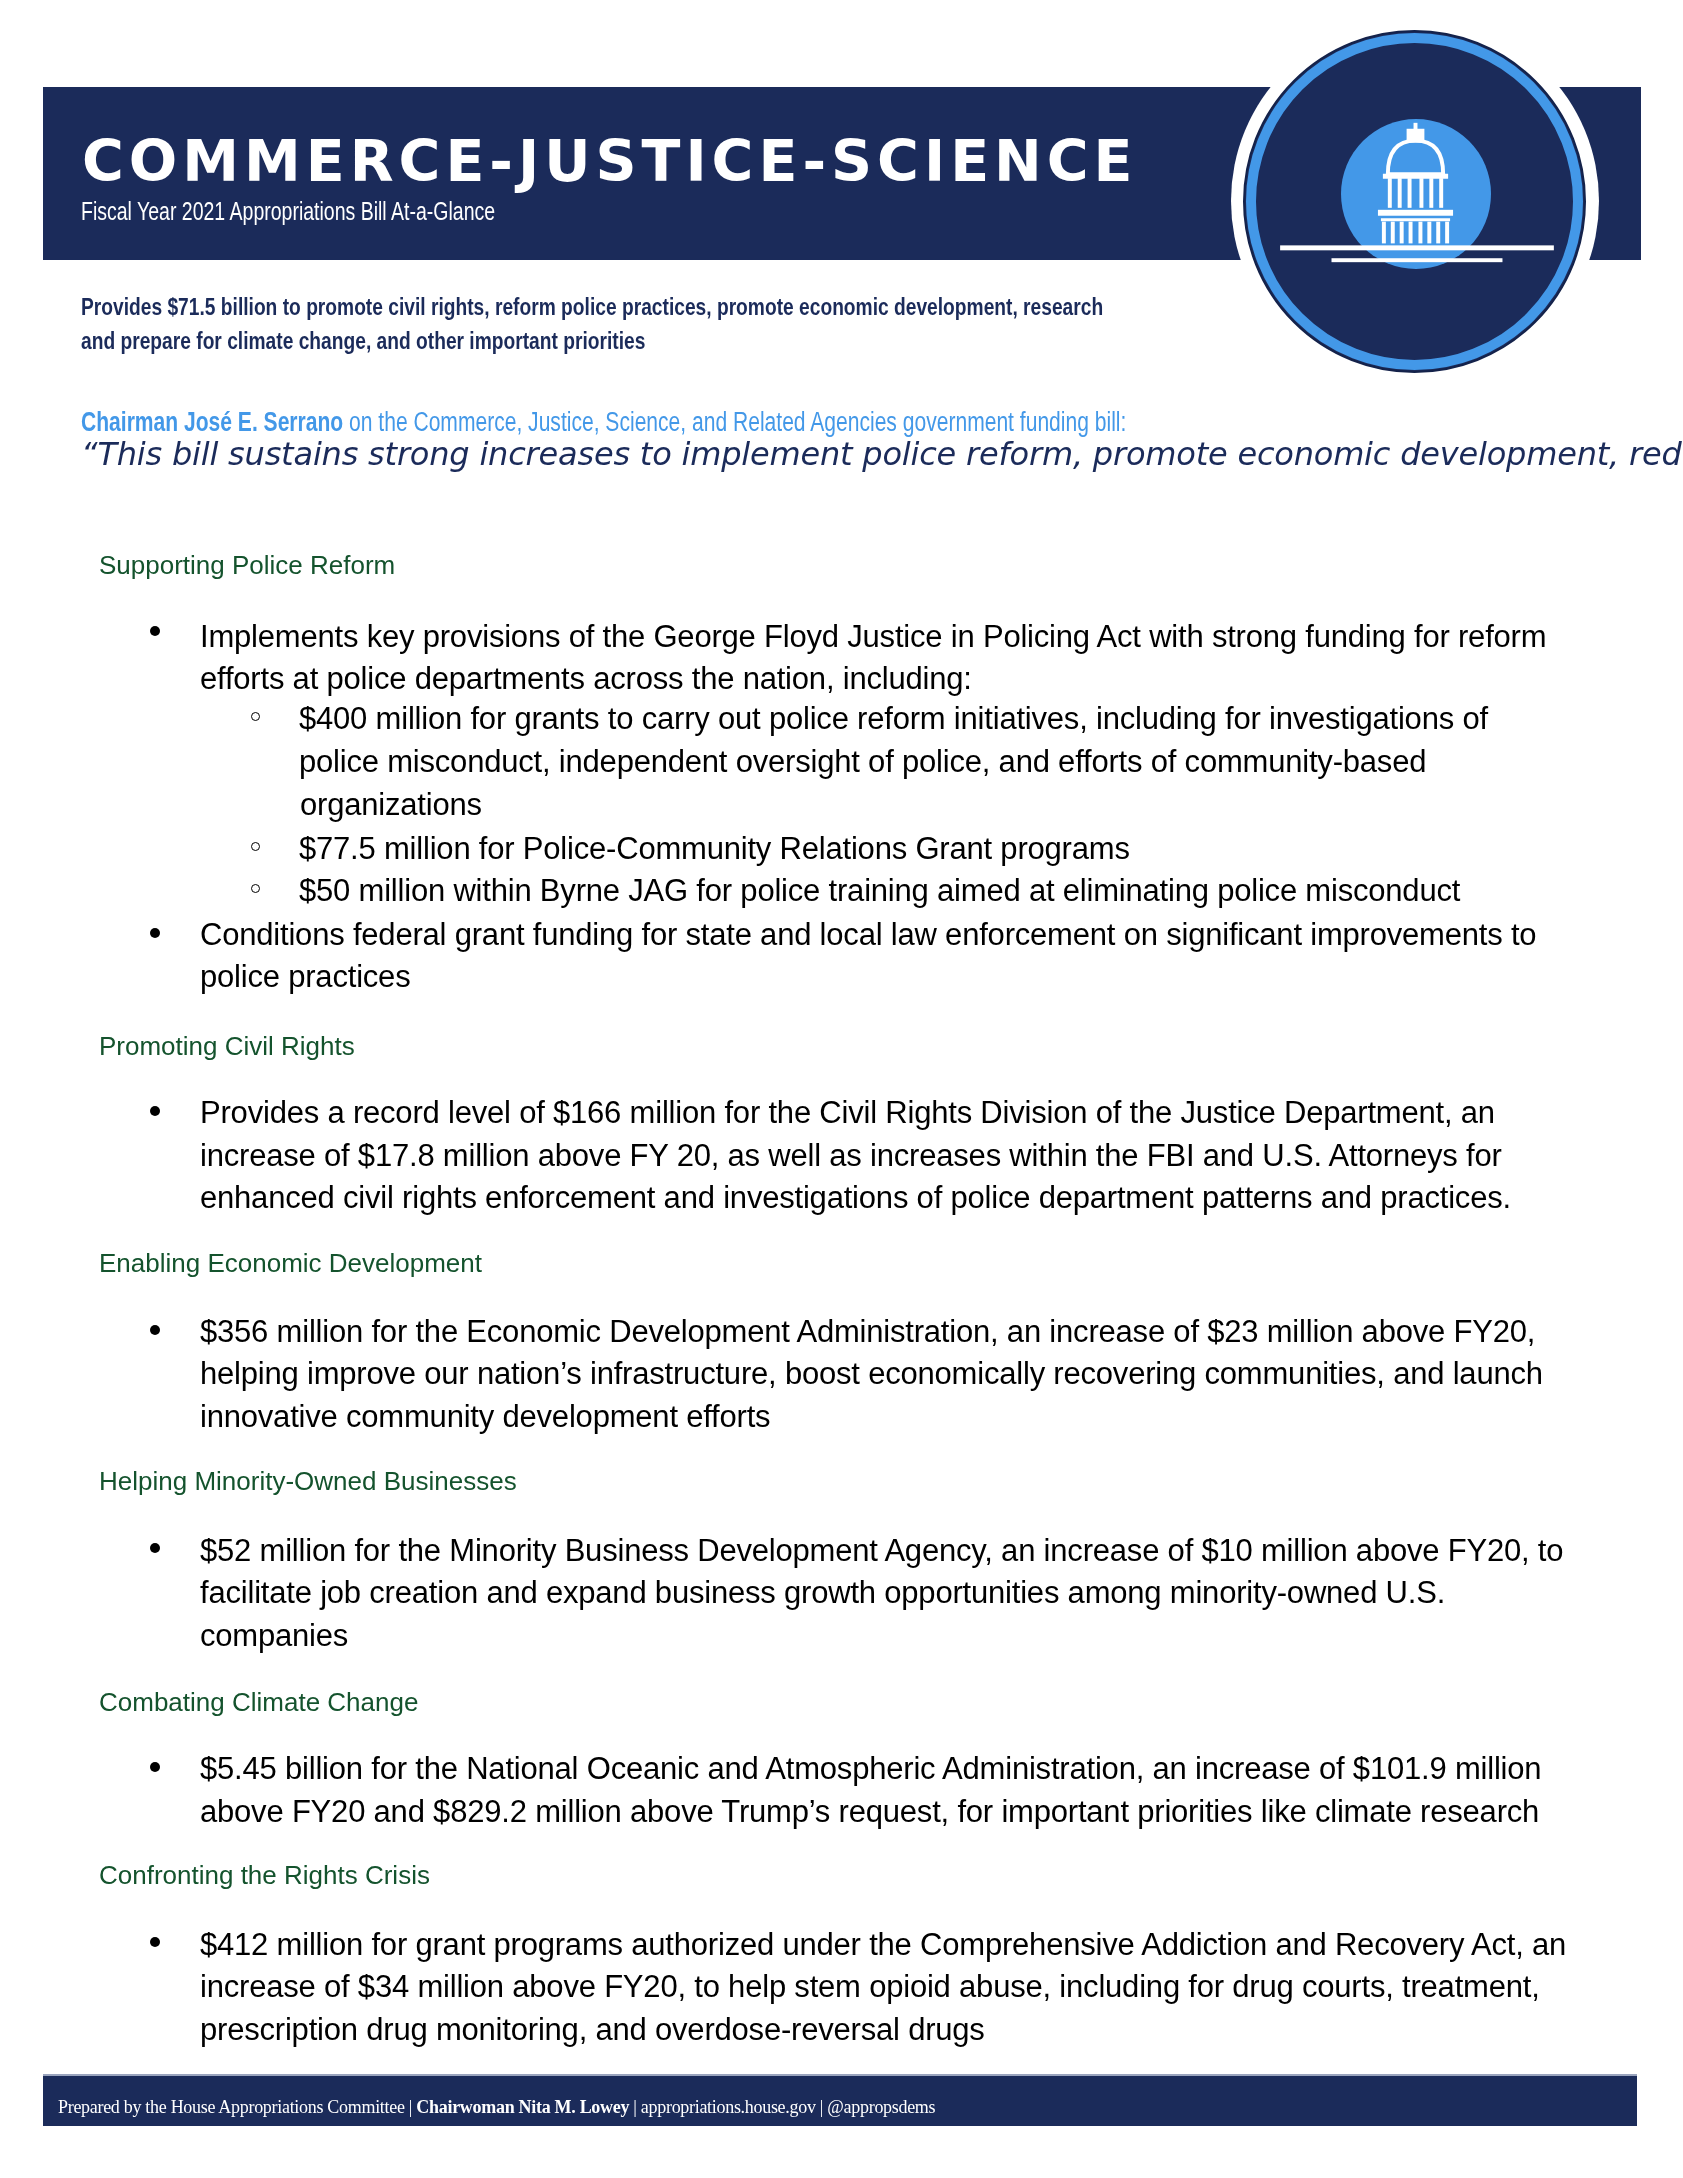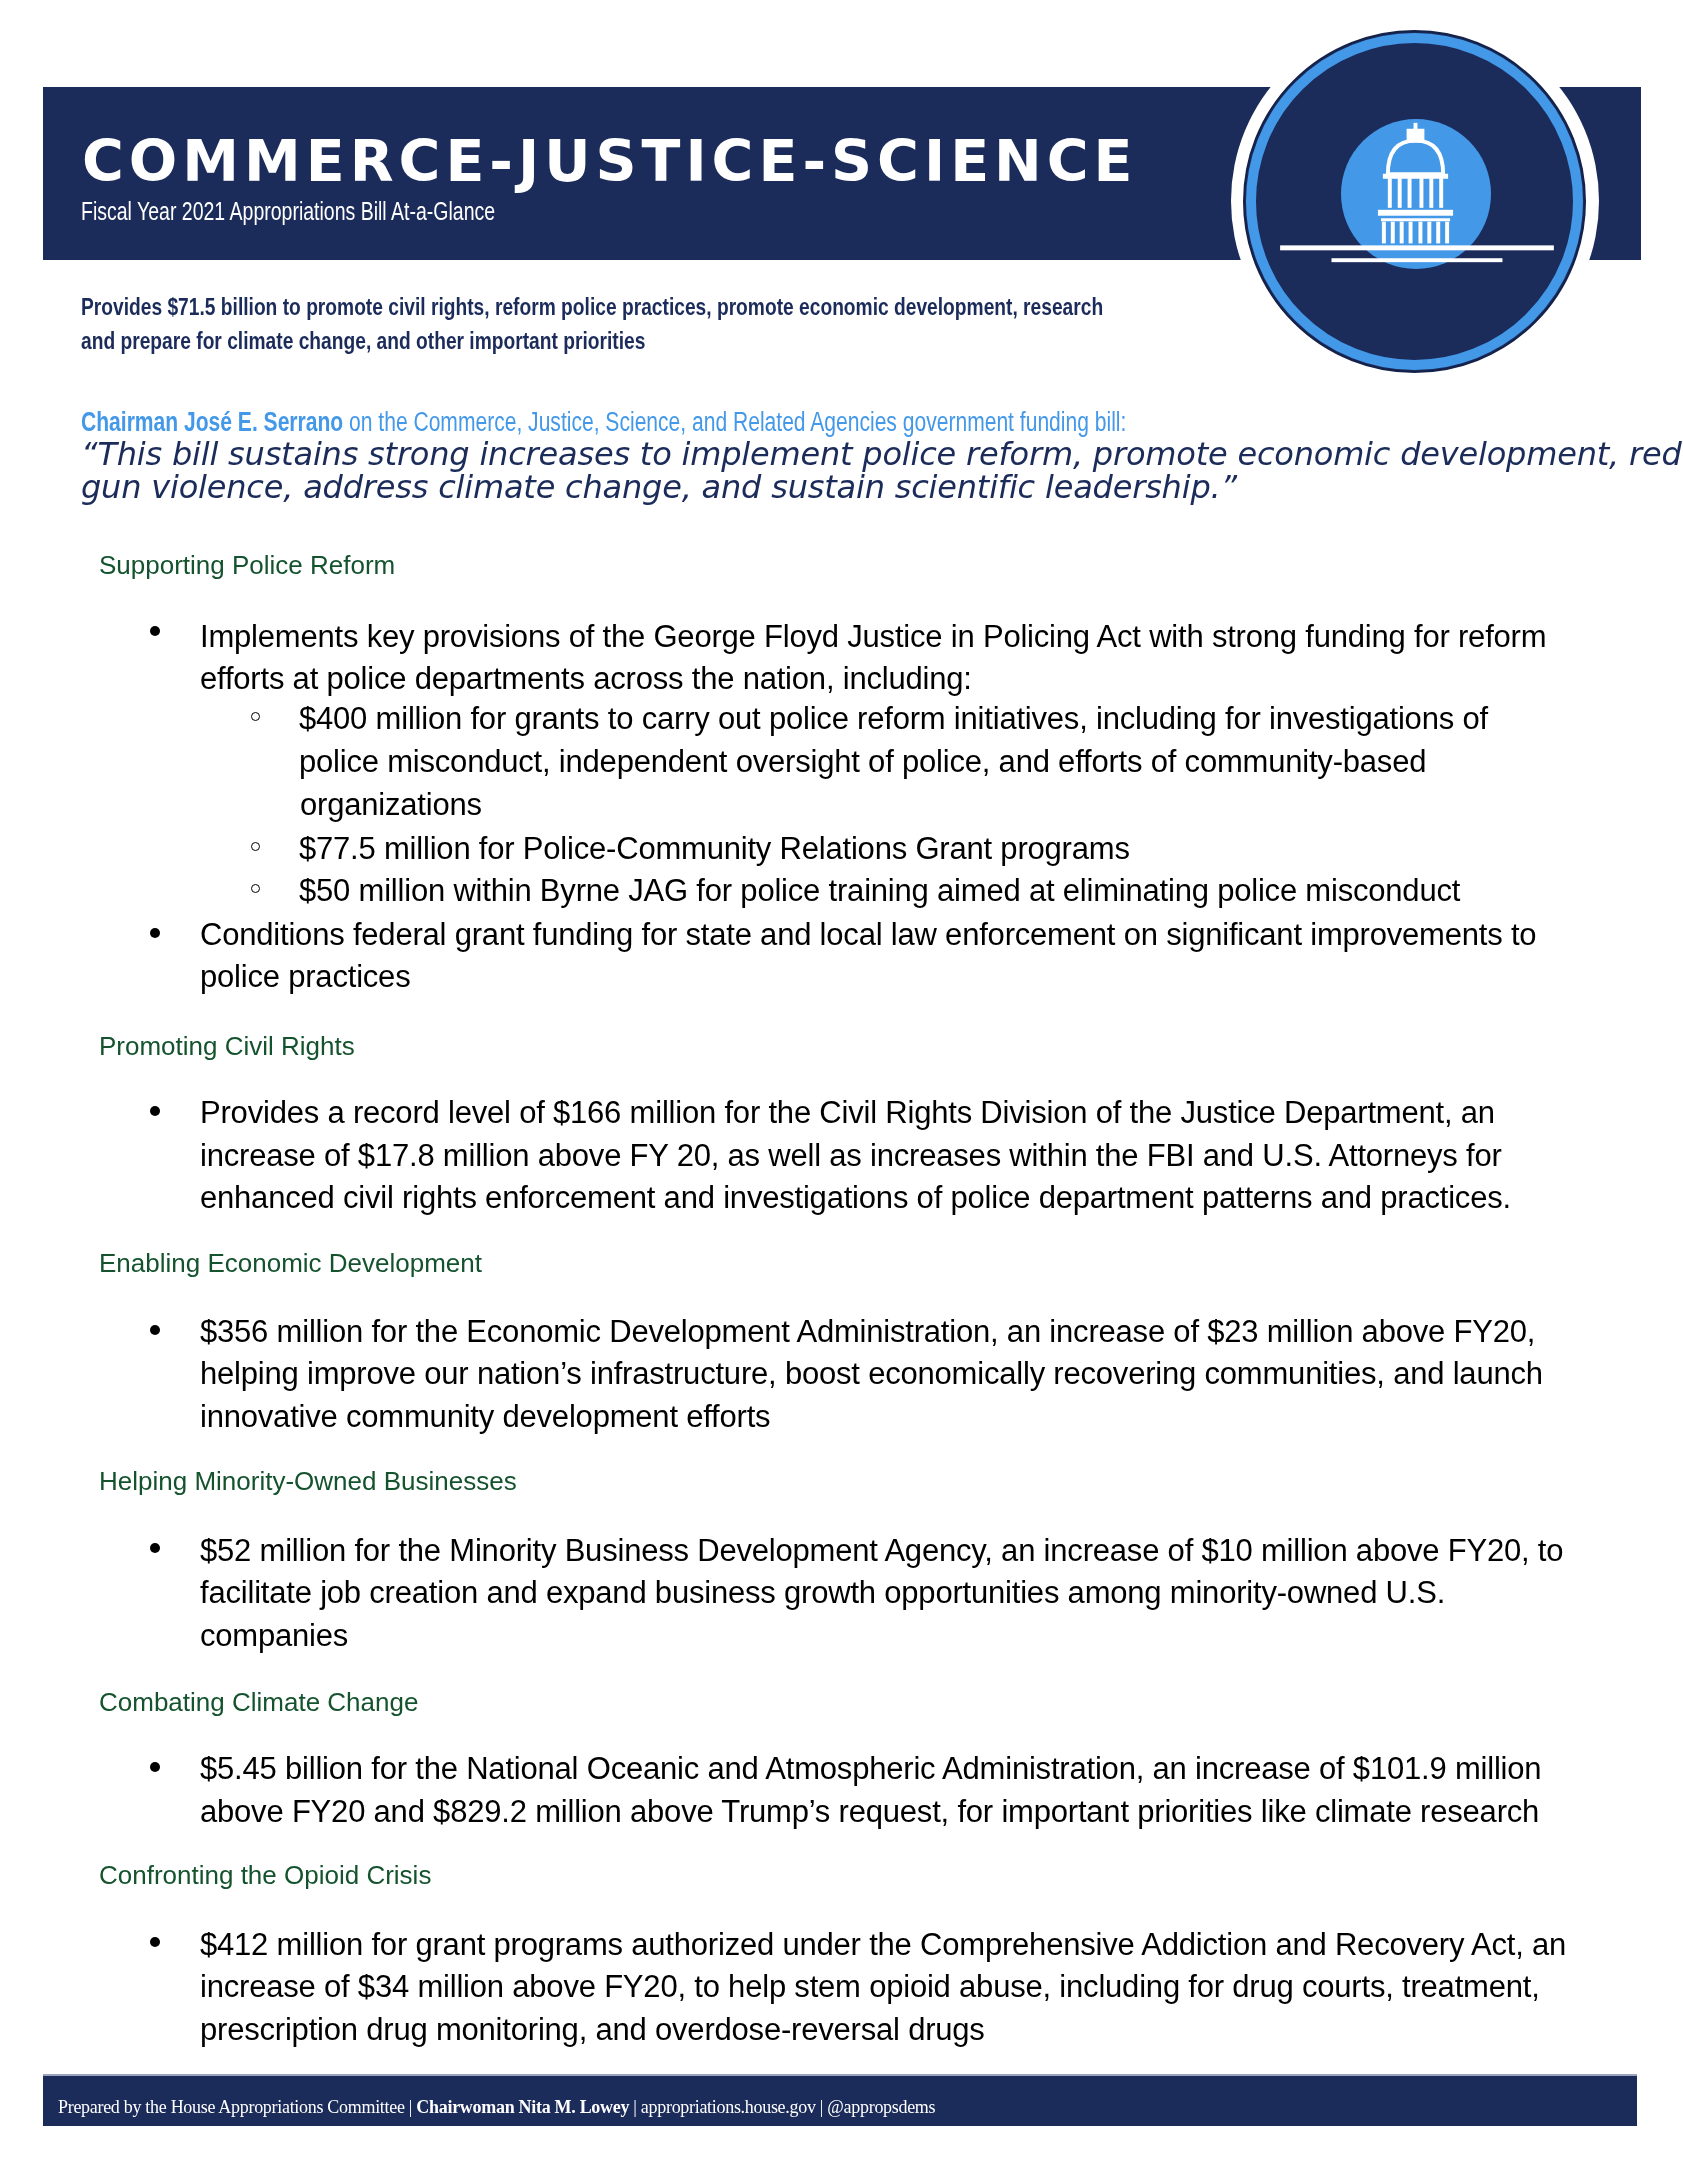--- a/index.html
+++ b/index.html
@@ -108,21 +108,20 @@
 </svg>
 
 <div class="intro">
   <span>Provides $71.5 billion to promote civil rights, reform police practices, promote economic development, research</span>
   <span>and prepare for climate change, and other important priorities</span>
 </div>
 
 <p class="quote-lead"><b>Chairman José E. Serrano</b><span> on the Commerce, Justice, Science, and Related Agencies government funding bill:</span></p>
 <div class="quote">
   <span>“This bill sustains strong increases to implement police reform, promote economic development, reduce</span>
-  <span>gun violence, address climate change, and sustain scientific leadership.”</span>
 </div>
 
 <h2 class="section-heading" style="top:550px;">Supporting Police Reform</h2>
 <span class="bullet" style="left:150px; top:626px;"></span>
 <div class="line" style="left:200px; top:622px;">Implements key provisions of the George Floyd Justice in Policing Act with strong funding for reform</div>
 <div class="line" style="left:200px; top:664px;">efforts at police departments across the nation, including:</div>
 
 <span class="sub-bullet" style="left:251px; top:712px;"></span>
 <div class="line" style="left:299px; top:704px;">$400 million for grants to carry out police reform initiatives, including for investigations of</div>
 <div class="line" style="left:299px; top:747px;">police misconduct, independent oversight of police, and efforts of community-based</div>
@@ -154,21 +153,21 @@
 <span class="bullet" style="left:150px; top:1543px;"></span>
 <div class="line" style="left:200px; top:1536px;">$52 million for the Minority Business Development Agency, an increase of $10 million above FY20, to</div>
 <div class="line" style="left:200px; top:1578px;">facilitate job creation and expand business growth opportunities among minority-owned U.S.</div>
 <div class="line" style="left:200px; top:1621px;">companies</div>
 
 <h2 class="section-heading" style="top:1687px;">Combating Climate Change</h2>
 <span class="bullet" style="left:150px; top:1762px;"></span>
 <div class="line" style="left:200px; top:1754px;">$5.45 billion for the National Oceanic and Atmospheric Administration, an increase of $101.9 million</div>
 <div class="line" style="left:200px; top:1797px;">above FY20 and $829.2 million above Trump’s request, for important priorities like climate research</div>
 
-<h2 class="section-heading" style="top:1860px;">Confronting the Opioid Crisis</h2>
+<h2 class="section-heading" style="top:1860px;">Confronting the Rights Crisis</h2>
 <span class="bullet" style="left:150px; top:1937px;"></span>
 <div class="line" style="left:200px; top:1930px;">$412 million for grant programs authorized under the Comprehensive Addiction and Recovery Act, an</div>
 <div class="line" style="left:200px; top:1972px;">increase of $34 million above FY20, to help stem opioid abuse, including for drug courts, treatment,</div>
 <div class="line" style="left:200px; top:2015px;">prescription drug monitoring, and overdose-reversal drugs</div>
 
 <div class="footer"></div>
 <p class="footer-text"><span>Prepared by the House Appropriations Committee | </span><b>Chairwoman Nita M. Lowey</b><span> | appropriations.house.gov | @appropsdems</span></p>
 
 
 </body></html>

